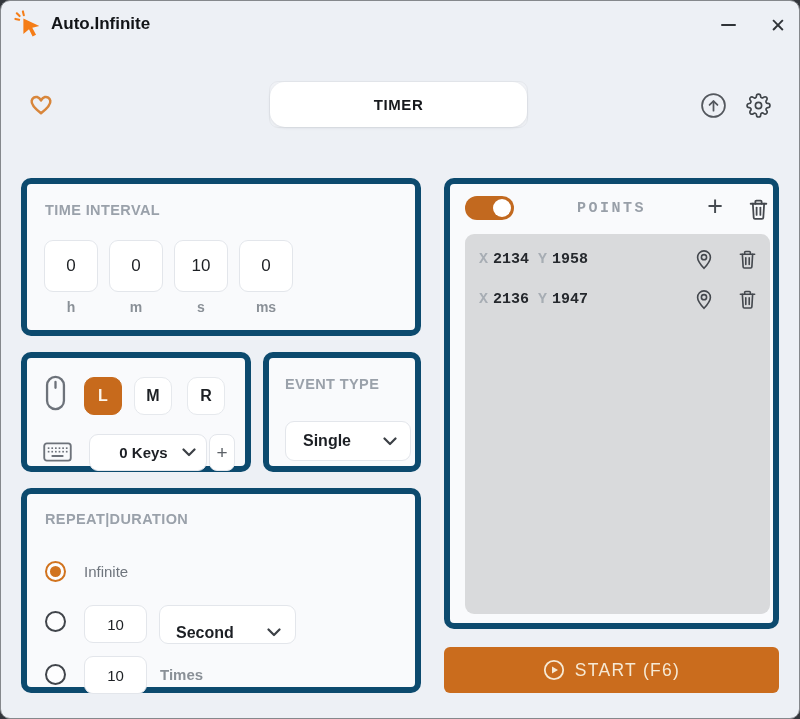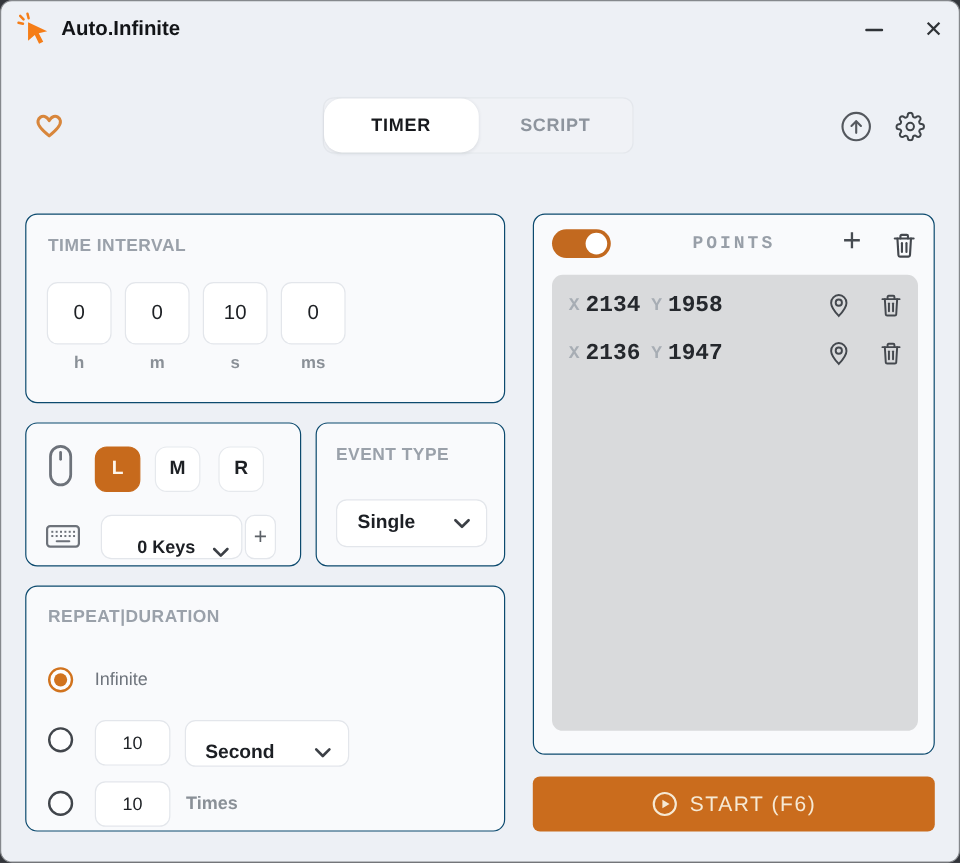--- a/index.html
+++ b/index.html
@@ -17,37 +17,37 @@
   .icon-btn{position:absolute;background:none;border:none;padding:0;display:flex;align-items:center;justify-content:center;}
   #btn-heart{left:25px;top:89px;width:30px;height:28px;}
   .tabs{position:absolute;left:268px;top:80px;width:259px;height:47px;background:#f0f2f6;
         border:1px solid #e4e7ec;border-radius:9px;display:flex;box-sizing:border-box;}
   .tab{flex:1;border:none;background:transparent;border-radius:8px;font-family:inherit;
        font-size:15px;font-weight:bold;letter-spacing:.6px;color:#8d949d;}
   .tab.active{background:#ffffff;color:#17191d;box-shadow:0 1px 3px rgba(40,50,60,.10);border-radius:15px;}
   #btn-upload{left:699px;top:91px;width:27px;height:27px;}
   #btn-gear{left:745px;top:92px;width:25px;height:25px;}
   
-  .card{position:absolute;background:#f9fafc;border:1px solid #0c4a6e;border-radius:10px;box-sizing:border-box;}
+  .card{position:absolute;background:#f9fafc;border:6px solid #0c4a6e;border-radius:10px;box-sizing:border-box;}
   .section-label{position:absolute;font-size:14.5px;font-weight:700;letter-spacing:.4px;color:#9aa1aa;}
   #card-time{left:20px;top:177px;width:400px;height:158px;}
   .ti-fields{position:absolute;left:17px;top:56px;display:flex;gap:11px;}
   .ti-group{width:54px;display:flex;flex-direction:column;align-items:center;}
   .num-input{width:54px;height:52px;border:1px solid #e3e6eb;border-radius:9px;background:#ffffff;
              text-align:center;font-family:inherit;font-size:17px;font-weight:500;color:#1d2024;box-sizing:border-box;}
   .unit{margin-top:7px;font-size:14px;font-weight:700;color:#8a9097;}
   
   #card-mouse{left:20px;top:351px;width:230px;height:120px;}
   .mbtn{position:absolute;top:19px;width:38px;height:38px;border-radius:10px;border:1px solid #e6e9ed;
         background:#ffffff;font-family:inherit;font-size:16px;font-weight:bold;color:#1d2024;}
   .mbtn.active{background:#c76a1c;border-color:#c76a1c;color:#fdf6ec;}
   .dd{background:#ffffff;border:1px solid #e3e6eb;border-radius:9px;display:flex;align-items:center;
       box-sizing:border-box;}
   .dd .dd-val{font-weight:bold;color:#1c1f24;}
-  #keys-dd{position:absolute;left:62px;top:76px;width:118px;height:37px;padding:0 10px 0 15px;align-items:flex-end;}
+  #keys-dd{position:absolute;left:62px;top:76px;width:118px;height:37px;padding:0 10px 0 15px;}
   #keys-dd .dd-val{font-size:15px;flex:1;text-align:center;}
   #btn-addkey{position:absolute;left:182px;top:76px;width:26px;height:37px;border:1px solid #e3e6eb;
               border-radius:8px;background:#ffffff;font-family:inherit;font-size:19px;color:#5c6167;padding:0;}
   
   #card-event{left:262px;top:351px;width:158px;height:120px;}
   #event-dd{position:absolute;left:16px;top:63px;width:126px;height:40px;padding:0 13px 0 17px;}
   #event-dd .dd-val{font-size:16px;flex:1;}
   
   #card-repeat{left:20px;top:487px;width:400px;height:205px;}
   .radio{position:absolute;left:18px;width:21px;height:21px;border-radius:50%;box-sizing:border-box;background:#fdfdfe;}
@@ -69,21 +69,21 @@
   .toggle .knob{position:absolute;right:3px;top:3px;width:18px;height:18px;border-radius:50%;background:#ffffff;}
   #points-label{position:absolute;left:0;right:0;top:16px;text-align:center;font-size:15px;font-weight:700;
                 letter-spacing:2.5px;color:#989fa8;}
   #btn-addpoint{position:absolute;left:252px;top:9px;width:26px;height:30px;font-size:27px;font-weight:300;
                 color:#464b51;background:none;border:none;padding:0;line-height:28px;font-family:inherit;}
   #btn-clearpoints{position:absolute;left:296px;top:13px;width:24px;height:24px;}
   .points-list{position:absolute;left:15px;top:50px;width:305px;height:380px;background:#d9dadc;border-radius:9px;
                padding-top:5px;box-sizing:border-box;}
   .pt-row{height:40px;display:flex;align-items:center;padding:0 12px 0 14px;}
   .pt-prefix{font-size:15px;font-weight:bold;color:#a7adb4;margin-right:5px;}
-  .pt-num{font-size:19px;font-weight:bold;color:#25282d;margin-right:9px;}
+  .pt-num{font-size:15px;font-weight:bold;color:#25282d;margin-right:9px;}
   .pt-icon-btn{background:none;border:none;padding:0;width:22px;height:22px;display:flex;align-items:center;justify-content:center;}
   .pt-pin{margin-left:auto;} .pt-trash{margin-left:21px;}
   
   #btn-start{position:absolute;left:443px;top:646px;width:335px;height:46px;background:#ca6c1d;border:none;
              border-radius:6px;display:flex;align-items:center;justify-content:center;gap:10px;
              font-family:inherit;font-size:17.5px;letter-spacing:1.3px;color:#f6e9d4;font-weight:500;}
 </style>
 </head>
 <body>
 
@@ -104,21 +104,20 @@
   <button class="win-btn" id="btn-close">✕</button>
 
   <button class="icon-btn" id="btn-heart">
     <svg width="26" height="24" viewBox="0 0 24 22">
       <path d="M12 19.5 C 5.8 14.6 2.8 10.9 3.4 7.9 C 3.9 5.4 6.3 4 8.5 4.6 C 10 5 11.2 6.2 12 7.8 C 12.8 6.2 14 5 15.5 4.6 C 17.7 4 20.1 5.4 20.6 7.9 C 21.2 10.9 18.2 14.6 12 19.5 Z" fill="none" stroke="#d8863b" stroke-width="2.3" stroke-linejoin="round"></path>
     </svg>
   </button>
 
   <div class="tabs">
     <button class="tab active">TIMER</button>
-    <button class="tab">SCRIPT</button>
   </div>
 
   <button class="icon-btn" id="btn-upload">
     <svg width="27" height="27" viewBox="0 0 26 26">
       <circle cx="13" cy="13" r="11" fill="none" stroke="#54585e" stroke-width="1.7"></circle>
       <line x1="13" y1="18" x2="13" y2="9" stroke="#54585e" stroke-width="1.7" stroke-linecap="round"></line>
       <polyline points="9.2,12.5 13,8.7 16.8,12.5" fill="none" stroke="#54585e" stroke-width="1.7" stroke-linecap="round" stroke-linejoin="round"></polyline>
     </svg>
   </button>
   <button class="icon-btn" id="btn-gear">

